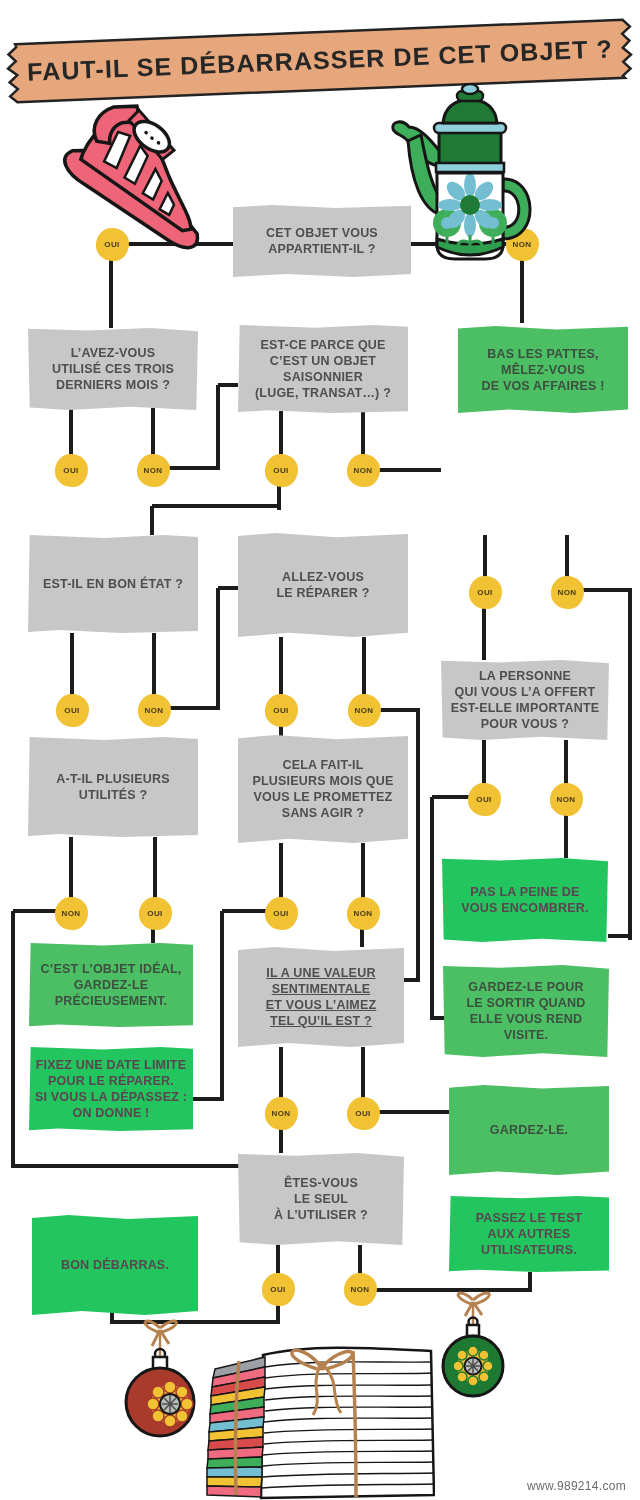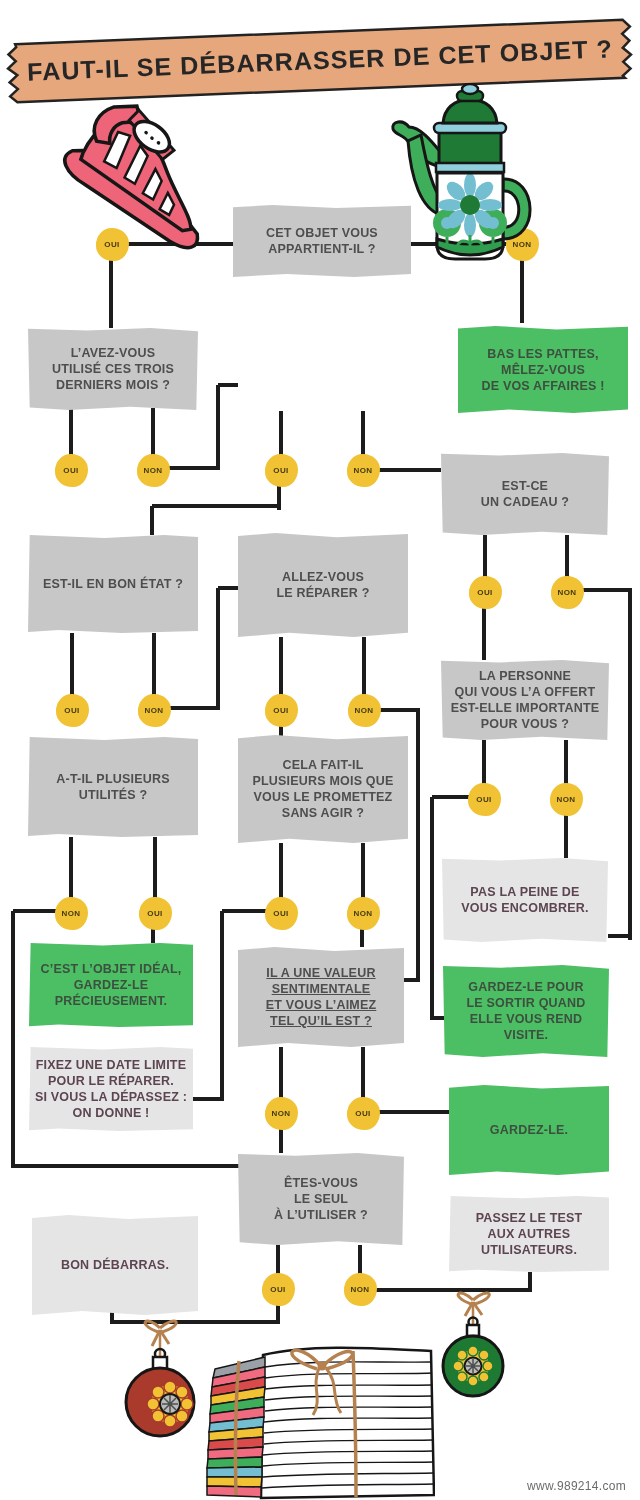--- a/index.html
+++ b/index.html
@@ -12,21 +12,21 @@
   
   #lines-layer,#boxes-layer,#circles-layer{position:absolute;left:0;top:0;width:640px;height:1500px;}
   .seg{position:absolute;background:#1c1c1c;}
   .box{
     position:absolute;display:flex;align-items:center;justify-content:center;text-align:center;
     font-weight:bold;font-size:12.5px;line-height:16px;letter-spacing:.2px;white-space:pre-line;
     padding:4px 2px;box-sizing:border-box;
   }
   .box.question{background:#c7c7c7;color:#4e4e4e;}
   .box.answer-green{background:#4cbe63;color:#3c5040;}
-  .box.answer-pink{background:#e5e5e5;color:#5c4450;}
+  .box.answer-pink{background:#22c55e;color:#5c4450;}
   .w1{clip-path:polygon(0% 3%,22% 0%,58% 4%,100% 1%,100% 96%,68% 100%,30% 96%,0% 100%);}
   .w2{clip-path:polygon(0% 1%,35% 3%,72% 0%,100% 4%,99% 100%,60% 96%,24% 100%,1% 97%);}
   .w3{clip-path:polygon(1% 0%,45% 3%,80% 0%,100% 2%,100% 98%,55% 100%,18% 97%,0% 99%);}
   .circle{
     position:absolute;width:33px;height:33px;background:#f1c233;color:#453a16;
     display:flex;align-items:center;justify-content:center;
     font-weight:bold;font-size:8px;letter-spacing:.4px;
     border-radius:48% 52% 46% 54% / 52% 48% 54% 46%;
   }
   
@@ -105,25 +105,27 @@
       <div class="seg" style="left: 373px; top: 1288px; width: 159px; height: 4px;"></div>
       <div class="seg" style="left: 528px; top: 1272px; width: 4px; height: 20px;"></div>
     </div>
 
   <div id="boxes-layer">
       <div class="box question w2" style="left: 28px; top: 328px; width: 170px; height: 82px;">L’AVEZ-VOUS
 UTILISÉ CES TROIS
 DERNIERS MOIS ?</div>
       <div class="box question w1" style="left: 233px; top: 205px; width: 178px; height: 72px;">CET OBJET VOUS
 APPARTIENT-IL ?</div>
+      <div class="box question w3" style="left: 238px; top: 325px; width: 170px; height: 88px;">EST-CE PARCE QUE
+C’EST UN OBJET
+SAISONNIER
+(LUGE, TRANSAT…) ?</div>
       <div class="box answer-green w1" style="left: 458px; top: 326px; width: 170px; height: 87px;">BAS LES PATTES,
 MÊLEZ-VOUS
 DE VOS AFFAIRES !</div>
-      <div class="box question w2" style="left: 441px; top: 453px; width: 168px; height: 82px;">EST-CE
-UN CADEAU ?</div>
       <div class="box question w3" style="left: 28px; top: 535px; width: 170px; height: 98px;">EST-IL EN BON ÉTAT ?</div>
       <div class="box question w1" style="left: 238px; top: 533px; width: 170px; height: 104px;">ALLEZ-VOUS
 LE RÉPARER ?</div>
       <div class="box question w2" style="left: 441px; top: 660px; width: 168px; height: 80px;">LA PERSONNE
 QUI VOUS L’A OFFERT
 EST-ELLE IMPORTANTE
 POUR VOUS ?</div>
       <div class="box question w3" style="left: 28px; top: 737px; width: 170px; height: 100px;">A-T-IL PLUSIEURS
 UTILITÉS ?</div>
       <div class="box question w1" style="left: 238px; top: 735px; width: 170px; height: 108px;">CELA FAIT-IL

